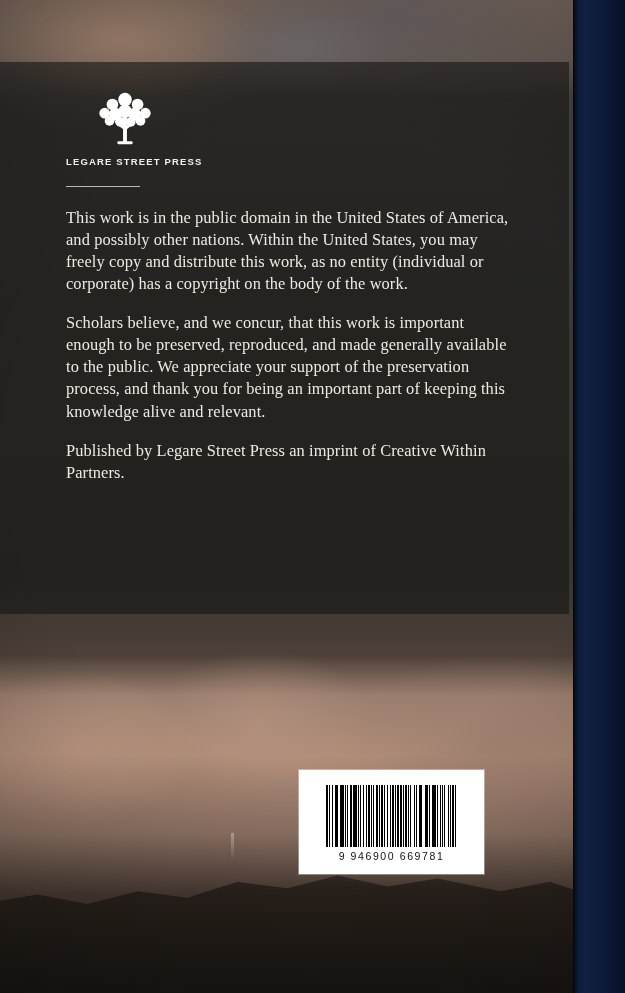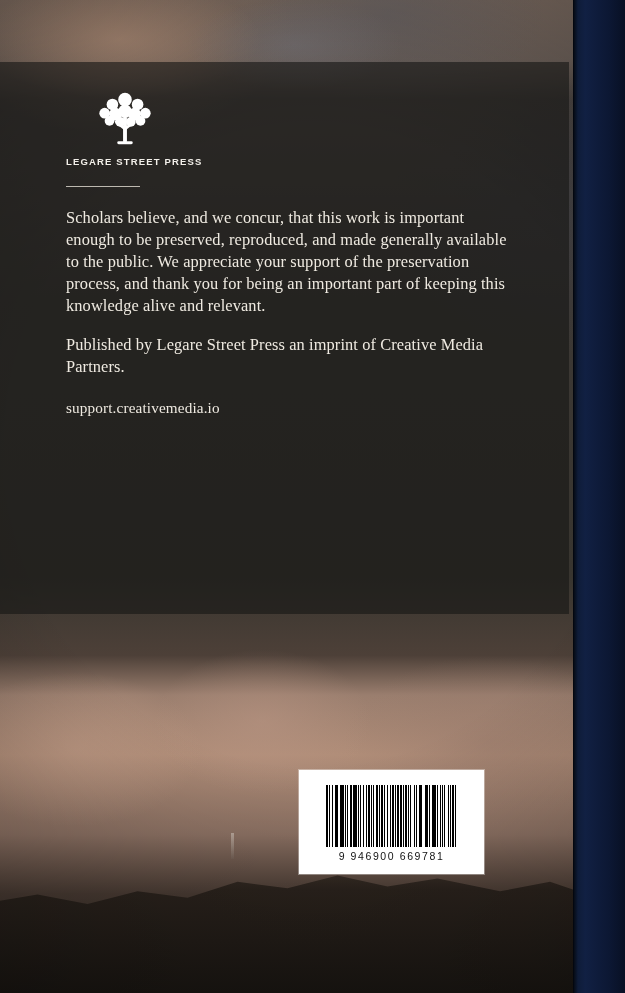--- a/index.html
+++ b/index.html
@@ -245,25 +245,25 @@
             <path d="M32 40 L43 33 L42 36 L32 44 Z"></path>
             <rect x="24" y="55" width="16" height="3" rx="1.5"></rect>
           </g>
         </svg>
         <div class="press-name">LEGARE STREET PRESS</div>
       </div>
 
       <div class="rule"></div>
 
       <div class="copy">
+        <p>This work is in the public domain in the United States of America, and possibly other nations. Within the United States, you may freely copy and distribute this work, as no entity (individual or corporate) has a copyright on the body of the work.</p>
         <p>Scholars believe, and we concur, that this work is important enough to be preserved, reproduced, and made generally available to the public. We appreciate your support of the preservation process, and thank you for being an important part of keeping this knowledge alive and relevant.</p>
-        <p class="last">Published by Legare Street Press an imprint of Creative Media Partners.</p>
+        <p class="last">Published by Legare Street Press an imprint of Creative Within Partners.</p>
       </div>
 
-      <div class="support-line">support.creativemedia.io</div>
 
     </div>
   </div>
 
   <div id="barcode-block">
     <div class="barcode-bars">
         <i style="width: 2px;"></i>
         <i style="width: 1px; background: transparent;"></i>
         <i style="width: 1px;"></i>
         <i style="width: 3px; background: transparent;"></i>

